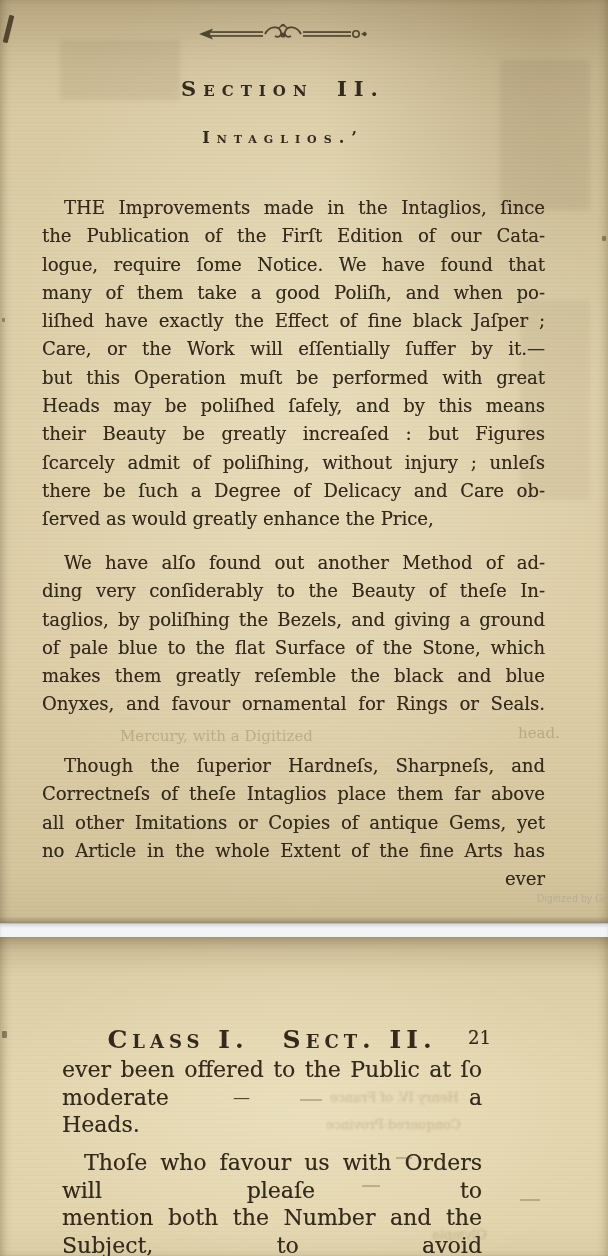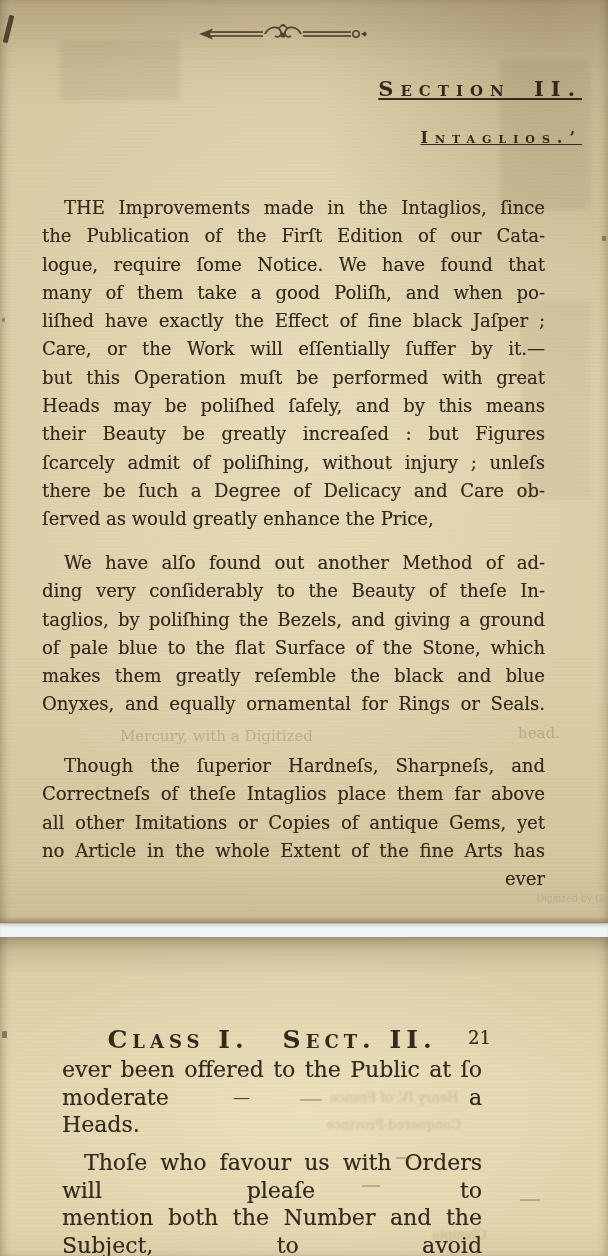--- a/index.html
+++ b/index.html
@@ -32,21 +32,21 @@
     box-shadow:inset 0 2px 3px rgba(0,0,0,.12);
   }
   .page2{
     top:937px;height:319px;
     background:
       linear-gradient(180deg, rgba(110,95,65,.38) 0px, rgba(110,95,65,.10) 14px, rgba(110,95,65,0) 40px),
       radial-gradient(ellipse at 50% 55%, rgba(255,250,230,.28), rgba(255,250,230,0) 75%),
       repeating-linear-gradient(0deg, rgba(120,100,68,.04) 0 1px, rgba(0,0,0,0) 1px 4px),
       linear-gradient(180deg,#d3c49c 0%,#ddcfa7 10%,#e3d5ad 45%,#e2d4ac 90%,#dbcda5 100%);
   }
-  .heading-wrap{position:absolute;left:16px;width:566px;text-align:right;text-decoration:underline;}
+  .heading-wrap{position:absolute;left:0;width:566px;text-align:center;}
   .ornament{position:absolute;top:22px;left:197px;width:172px;height:24px;opacity:.85;}
   .h-section{
     top:76px;font-size:21px;font-variant:small-caps;letter-spacing:7px;word-spacing:9px;
     font-weight:600;
   }
   .h-intaglios{
     top:128px;font-size:16px;font-variant:small-caps;letter-spacing:7px;font-weight:600;
   }
   .para{position:absolute;left:42px;width:503px;}
   .p2col{left:62px;width:420px;}
@@ -139,21 +139,21 @@
 
     <div class="ghost" style="left:120px;top:727px;">Mercury, with a Digitized</div>
     <div class="ghost" style="left:518px;top:724px;">head.</div>
 
     <div class="para" style="top:549px;">
       <div class="line indent">We have alſo found out another Method of ad-</div>
       <div class="line">ding very conſiderably to the Beauty of theſe In-</div>
       <div class="line">taglios, by poliſhing the Bezels, and giving a ground</div>
       <div class="line">of pale blue to the flat Surface of the Stone, which</div>
       <div class="line">makes them greatly reſemble the black and blue</div>
-      <div class="line">Onyxes, and equally ornamental for Rings or Seals.</div>
+      <div class="line">Onyxes, and favour ornamental for Rings or Seals.</div>
     </div>
 
     <div class="para" style="top:752px;">
       <div class="line indent">Though the ſuperior Hardneſs, Sharpneſs, and</div>
       <div class="line">Correctneſs of theſe Intaglios place them far above</div>
       <div class="line">all other Imitations or Copies of antique Gems, yet</div>
       <div class="line">no Article in the whole Extent of the fine Arts has</div>
     </div>
 
     <div class="catchword">ever</div>

